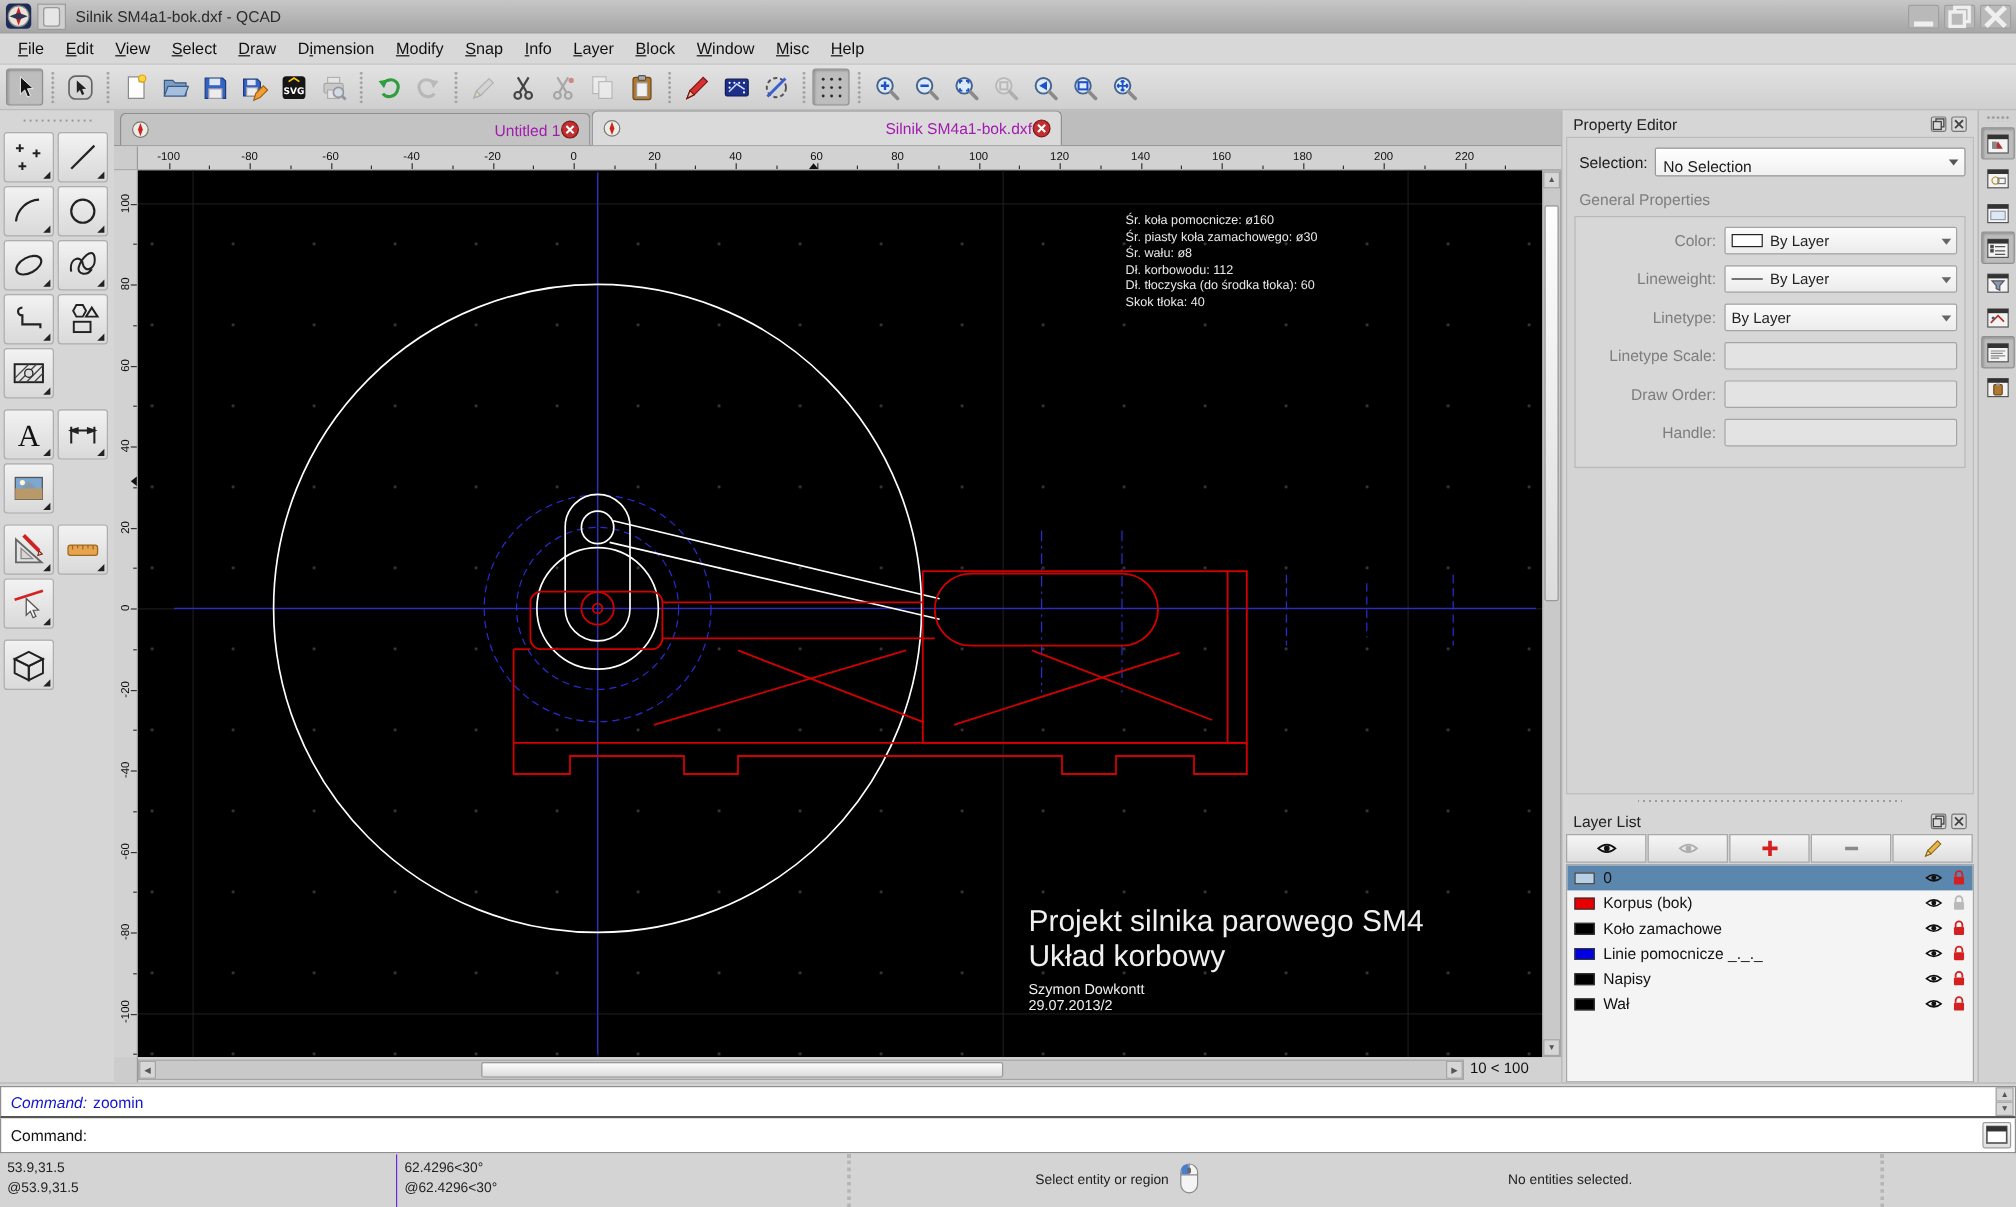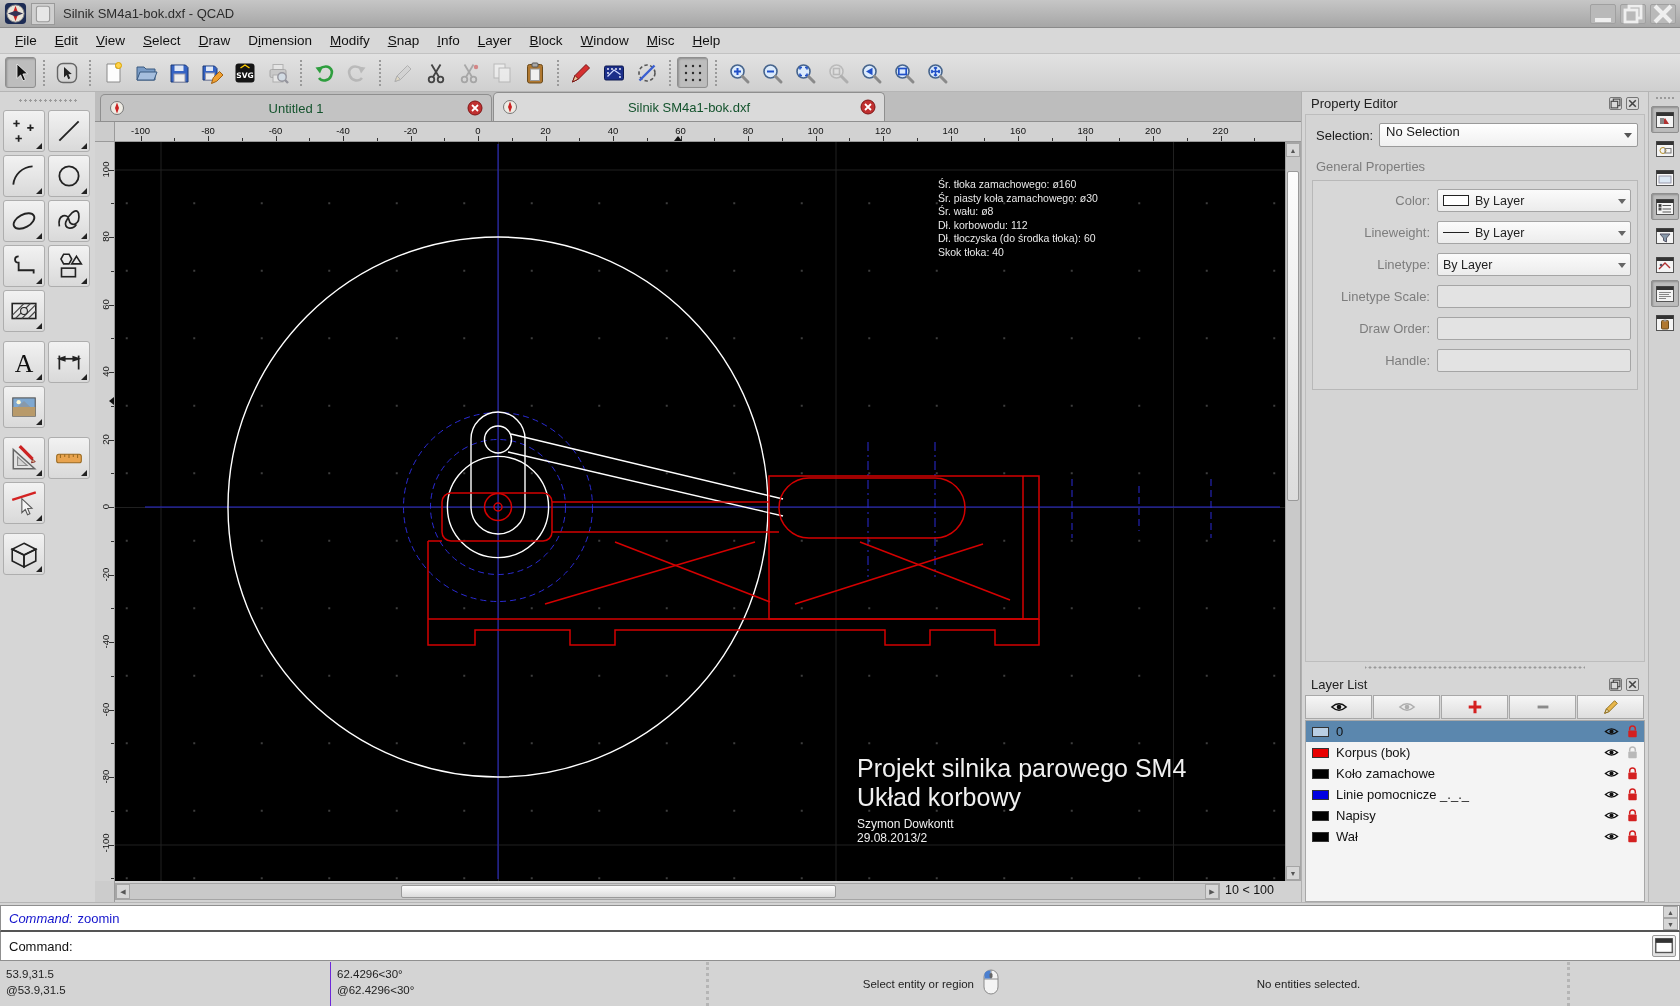--- a/index.html
+++ b/index.html
@@ -44,21 +44,21 @@
   .lt-btn .fly{position:absolute;right:2px;bottom:2px;width:0;height:0;
                border-left:6px solid transparent;border-bottom:6px solid #222;}
   
   .canvascol{width:1206px;flex:0 0 1206px;display:flex;flex-direction:column;}
   .tabbar{height:30px;flex:0 0 30px;background:#bdbdbd;border-bottom:1px solid #8f8f8f;
           display:flex;align-items:flex-end;padding-left:5px;}
   .tab{width:392px;height:27px;display:flex;align-items:center;padding:0 8px;font-size:13px;
        background:#c3c3c3;border:1px solid #8f8f8f;border-bottom:none;border-radius:5px 5px 0 0;margin-right:1px;}
   .tab.active{background:#dadada;height:29px;}
   .tab .tabicon{width:16px;height:16px;}
-  .tab .tablabel{flex:1;text-align:center;color:#14532d;}
+  .tab .tablabel{flex:1;text-align:right;color:#a21caf;}
   .tab .tabclose{width:16px;height:16px;}
   .rulerrow{height:20px;flex:0 0 20px;display:flex;background:#d2d2d2;border-bottom:1px solid #9a9a9a;}
   .rcorner{width:20px;flex:0 0 20px;background:#cccccc;border-right:1px solid #9a9a9a;}
   .hruler{position:relative;flex:1;overflow:hidden;background:#d2d2d2;font-size:9.5px;color:#111;}
   .hruler .tick{position:absolute;top:3px;transform:translateX(-50%);}
   .hruler .tickline{position:absolute;bottom:0;width:1px;height:5px;background:#333;}
   .hruler .marker{position:absolute;bottom:0;width:0;height:0;border-left:4px solid transparent;
       border-right:4px solid transparent;border-bottom:5px solid #111;}
   .canvasrow{height:739px;flex:0 0 739px;display:flex;}
   .vruler{position:relative;width:20px;flex:0 0 20px;background:#d2d2d2;border-right:1px solid #9a9a9a;
@@ -92,21 +92,21 @@
   .rightpanels{width:347px;flex:0 0 347px;background:#d6d6d6;border-left:1px solid #b0b0b0;
                display:flex;flex-direction:column;padding:0 3px;}
   .panelhdr{height:22px;display:flex;align-items:center;font-size:13px;color:#222;padding:0 6px;}
   .panelhdr .phtitle{flex:1;}
   .phbtn{width:13px;height:13px;border:1px solid #777;border-radius:2px;margin-left:4px;
          display:flex;align-items:center;justify-content:center;font-size:8px;color:#444;background:#d9d9d9;}
   .propbody{border:1px solid #bdbdbd;background:#d4d4d4;padding:8px 6px;height:548px;}
   .selrow{display:flex;align-items:center;margin-bottom:12px;}
   .selrow .sl{font-size:13px;margin:0 6px 0 4px;}
   .dropdown{flex:1;height:24px;background:linear-gradient(180deg,#ffffff,#f0f0f0);border:1px solid #9a9a9a;
-            border-radius:2px;display:flex;align-items:flex-start;padding:0 6px;font-size:13px;position:relative;}
+            border-radius:2px;display:flex;align-items:flex-end;padding:0 6px;font-size:13px;position:relative;}
   .dropdown .arr{position:absolute;right:5px;top:9px;width:0;height:0;border-left:4px solid transparent;
             border-right:4px solid transparent;border-top:5px solid #555;}
   .gptitle{font-size:13px;color:#7d7d7d;margin:2px 0 6px 4px;}
   .groupbox{border:1px solid #b8b8b8;background:#d7d7d7;padding:8px 6px;}
   .prow{display:flex;align-items:center;margin-bottom:9px;}
   .prow .plabel{width:118px;text-align:right;font-size:13px;color:#7d7d7d;padding-right:7px;}
   .pfield{flex:1;height:23px;border:1px solid #a5a5a5;border-radius:2px;display:flex;align-items:center;
           padding:0 5px;font-size:12.5px;background:linear-gradient(180deg,#fbfbfb,#ececec);position:relative;color:#222;}
   .pfield.disabled{background:#e3e3e3;color:#999;}
   .pfield .arr{position:absolute;right:4px;top:9px;width:0;height:0;border-left:4px solid transparent;
@@ -720,26 +720,26 @@
               <line x1="313" y1="399" x2="327" y2="399"></line>
               <line x1="430" y1="462" x2="640" y2="400"></line>
               <line x1="500" y1="400" x2="655" y2="460"></line>
               <line x1="680" y1="462" x2="868" y2="402"></line>
               <line x1="745" y1="400" x2="895" y2="458"></line>
               <path d="M313 477 H924 M313 477 V503 H360 V488 H455 V503 H500 V488 H770 V503 H815 V488 H880 V503 H924 V477"></path>
               <circle cx="383" cy="365" r="13.5"></circle>
               <circle cx="383" cy="365" r="4"></circle>
             </g>
           </svg>
-          <div class="annot" id="annot"><div>Śr. tłoka zamachowego: ø160</div><div>Śr. piasty koła zamachowego: ø30</div><div>Śr. wału: ø8</div><div>Dł. korbowodu: 112</div><div>Dł. tłoczyska (do środka tłoka): 60</div><div>Skok tłoka: 40</div></div>
+          <div class="annot" id="annot"><div>Śr. koła pomocnicze: ø160</div><div>Śr. piasty koła zamachowego: ø30</div><div>Śr. wału: ø8</div><div>Dł. korbowodu: 112</div><div>Dł. tłoczyska (do środka tłoka): 60</div><div>Skok tłoka: 40</div></div>
           <div class="titleblock">
             <div class="t1">Projekt silnika parowego SM4</div>
             <div class="t1">Układ korbowy</div>
             <div class="t2" style="margin-top:5px">Szymon Dowkontt</div>
-            <div class="t2">29.08.2013/2</div>
+            <div class="t2">29.07.2013/2</div>
           </div>
         </div>
 
         <div class="vscroll">
           <span class="sarrow" style="top:0;left:0;">▲</span>
           <span class="sthumb" style="left:1px;right:1px;top:28px;height:330px;"></span>
           <span class="sarrow" style="bottom:0;left:0;">▼</span>
         </div>
       </div>
 

